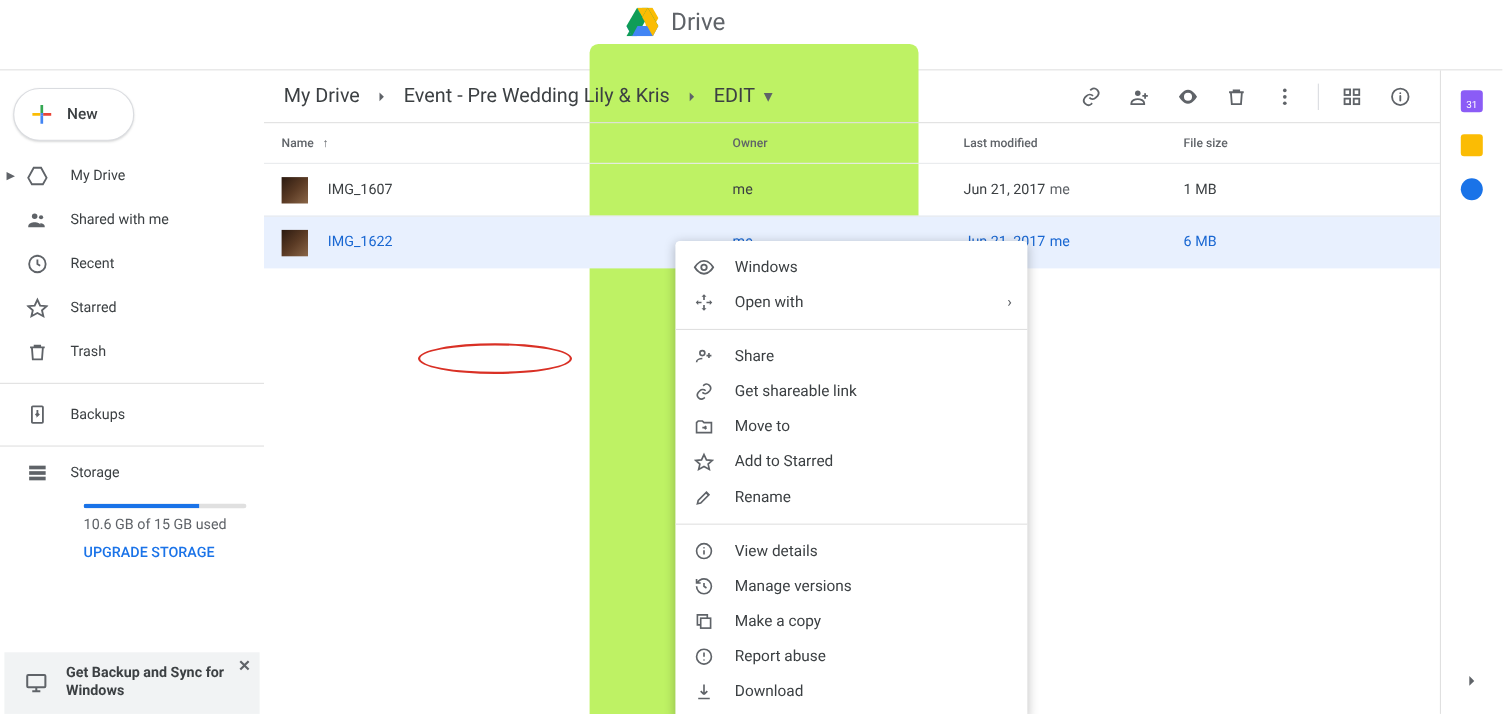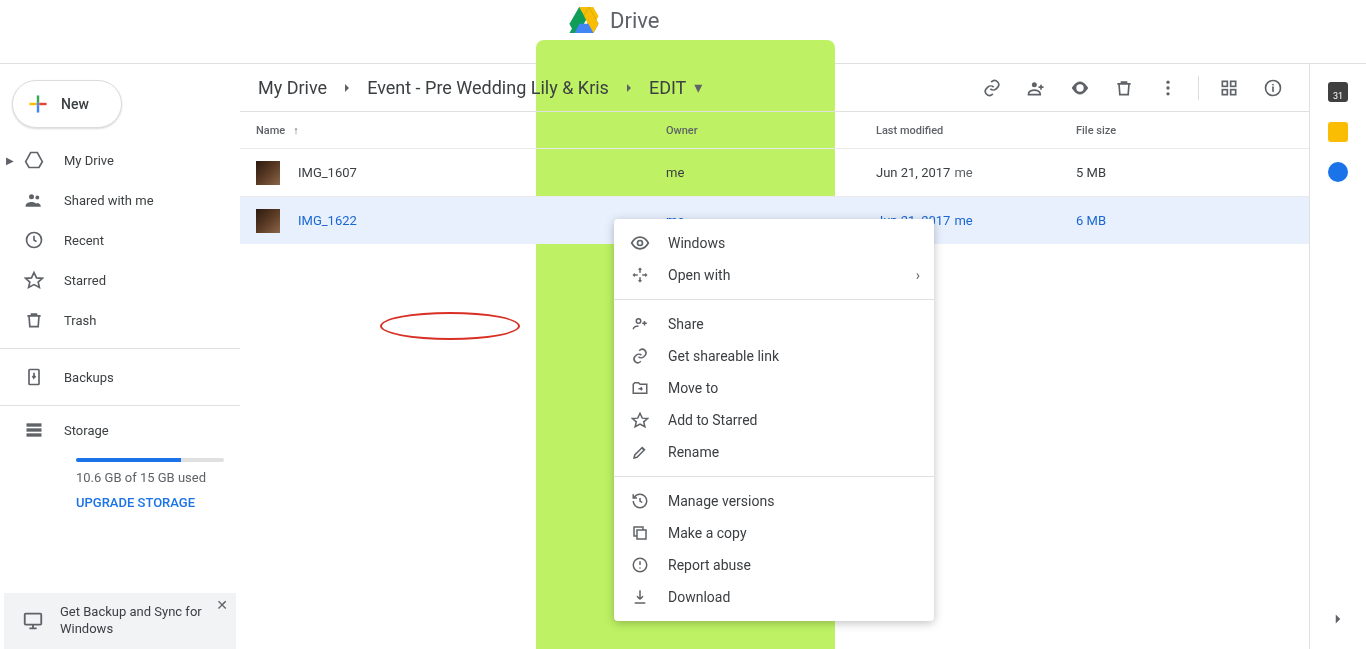--- a/index.html
+++ b/index.html
@@ -48,20 +48,21 @@
   .storage-block { padding: 10px 16px 10px 24px; font-size:13px; }
   .storage-bar { height:4px; background:#e0e0e0; border-radius:2px; margin:12px 0 8px; overflow:hidden;}
   .storage-fill { height:100%; background:#1a73e8; width:71%; }
   .storage-text { font-size:13px; color:#5f6368; margin-bottom:10px;}
   .upgrade { font-size:13px; color:#1a73e8; font-weight:500; cursor:pointer;}
 
   .promo {
     position:absolute; bottom:0; left:0; right:0; height:56px; background:#f1f3f4;
     display:flex; align-items:center; padding:0 12px 0 18px; gap:16px; font-size:13px; color:#3c4043;
     margin:0 4px 0 4px;
+    font-weight:bold;
   }
   .promo .close { position:absolute; top:4px; right:8px; font-size:14px; color:#5f6368; cursor:pointer;}
 
   
   .main { flex:1; border-right:1px solid #e0e0e0; position:relative;}
   .path-row { height:48px; display:flex; align-items:center; padding: 0 16px; border-bottom:1px solid #e0e0e0;}
   .crumb { font-size:18px; color:#3c4043; padding:4px 2px; cursor:pointer;}
   .chev { margin: 0 10px; color:#5f6368; display:flex;}
   .crumb.last { color:#3c4043;}
   .dd-small { margin-left:6px; color:#5f6368;}
@@ -97,21 +98,21 @@
   .ctx-item .carrow { position:absolute; right:14px; color:#5f6368;}
   .ctx-div { height:1px; background:#e0e0e0; margin:8px 0;}
   .ellipse-mark {
     position:absolute; left:380px; top:312px; width:140px; height:28px;
     border:2px solid #d93025; border-radius:50%; z-index:60; pointer-events:none;
   }
 
   
   .sidepanel { width:56px; display:flex; flex-direction:column; align-items:center; padding-top:18px; gap:20px; position:relative;}
   .sp-icon { width:20px;height:20px; border-radius:3px;}
-  .cal { background:#404040; position:relative; color:#fff; font-size:9px; display:flex;align-items:flex-end;justify-content:center; padding-bottom:1px;}
+  .cal { background:#8b5cf6; position:relative; color:#fff; font-size:9px; display:flex;align-items:flex-end;justify-content:center; padding-bottom:1px;}
   .keep { background:#fbbc04;}
   .tasks { background:#1a73e8; border-radius:50%;}
   .sp-expand { position:absolute; bottom:12px; width:36px;height:36px;border-radius:50%;display:flex;align-items:center;justify-content:center;color:#5f6368; cursor:pointer;}
 
   svg { display:block; }
 </style>
 </head>
 <body>
 
 <div class="header">
@@ -347,21 +348,21 @@
       <div class="col-owner">Owner</div>
       <div class="col-mod">Last modified</div>
       <div class="col-size">File size</div>
     </div>
 
     <div class="file-row">
       <div class="thumb"></div>
       <div class="file-name">IMG_1607</div>
       <div class="file-owner">me</div>
       <div class="file-mod"><span>Jun 21, 2017</span><span class="me">me</span></div>
-      <div class="file-size">5 MB</div>
+      <div class="file-size">1 MB</div>
     </div>
     <div class="file-row selected">
       <div class="thumb"></div>
       <div class="file-name">IMG_1622</div>
       <div class="file-owner">me</div>
       <div class="file-mod"><span>Jun 21, 2017</span><span class="me">me</span></div>
       <div class="file-size">6 MB</div>
     </div>
 
     <div class="ctx">
@@ -424,20 +425,30 @@
             <svg width="18" height="18" viewBox="0 0 24 24" fill="none" stroke="#5f6368" stroke-width="2">
               <path d="M4 20l4-1 10-10-3-3L5 16zM14 6l3 3"></path>
             </svg>
           </span>
           <span>Rename</span>
         </div>
       <div class="ctx-div"></div>
       <div class="ctx-item">
           <span class="cicon">
             <svg width="18" height="18" viewBox="0 0 24 24" fill="none" stroke="#5f6368" stroke-width="2">
+              <circle cx="12" cy="12" r="9"></circle>
+              <path d="M12 11v5"></path>
+              <circle cx="12" cy="8" r="1" fill="#5f6368" stroke="none"></circle>
+            </svg>
+          </span>
+          <span>View details</span>
+        </div>
+      <div class="ctx-item">
+          <span class="cicon">
+            <svg width="18" height="18" viewBox="0 0 24 24" fill="none" stroke="#5f6368" stroke-width="2">
               <path d="M3 12a9 9 0 109-9 9 9 0 00-8 5M3 3v5h5"></path>
               <path d="M12 8v4l3 2"></path>
             </svg>
           </span>
           <span>Manage versions</span>
         </div>
       <div class="ctx-item">
           <span class="cicon">
             <svg width="18" height="18" viewBox="0 0 24 24" fill="none" stroke="#5f6368" stroke-width="2">
               <rect x="8" y="8" width="12" height="12"></rect>

